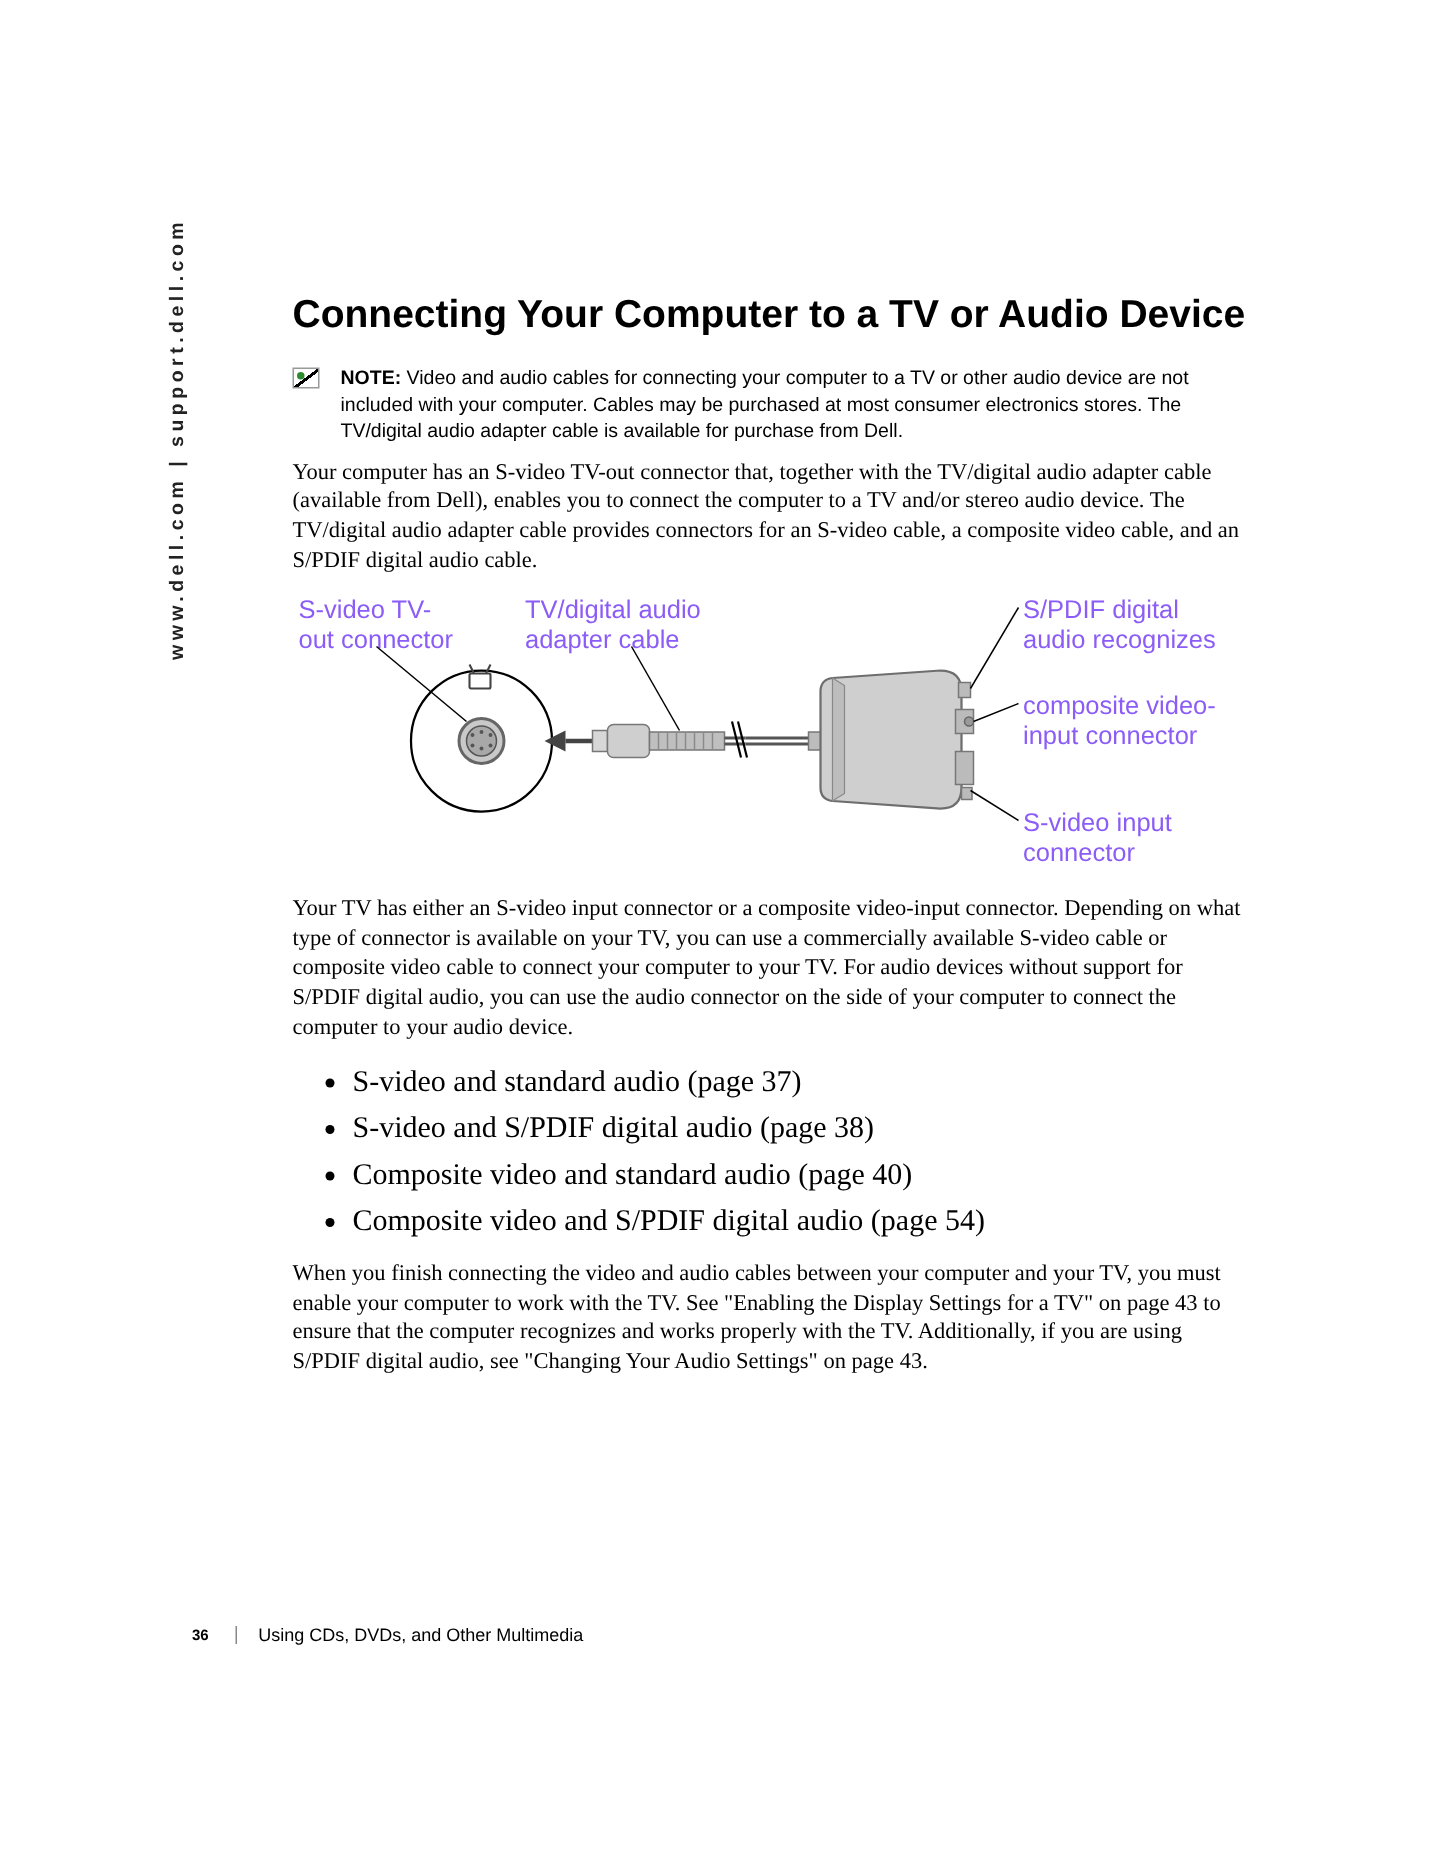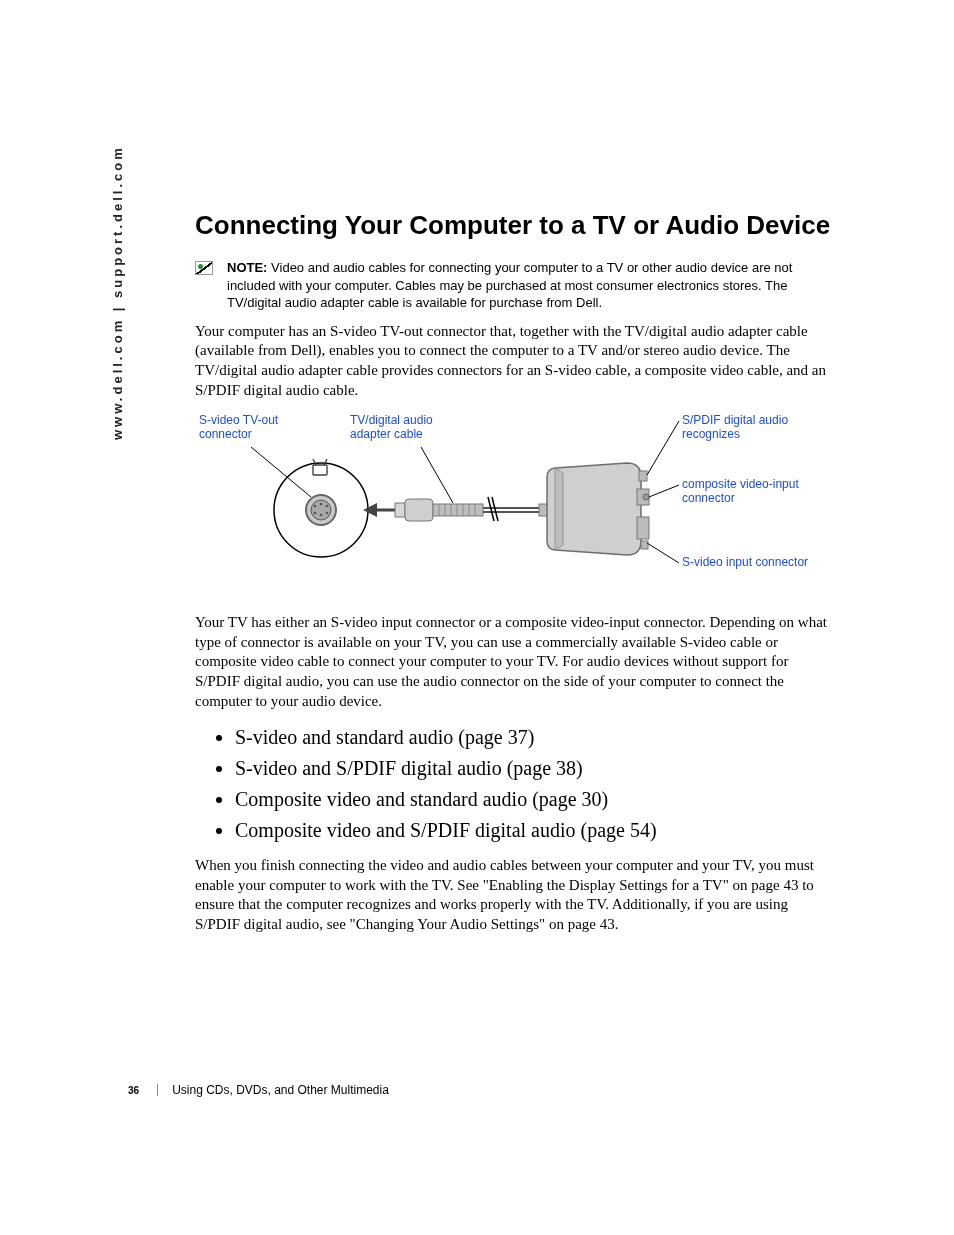--- a/index.html
+++ b/index.html
@@ -28,21 +28,21 @@
     font-family: Arial, Helvetica, sans-serif;
     font-size: 13px;
     letter-spacing: 3px;
     font-weight: bold;
     color: #222;
     white-space: nowrap;
   }
   .content {
     position: absolute;
     left: 195px;
-    top: 210px;
+    top: 194px;
     width: 640px;
   }
   h1.title {
     font-family: Arial, Helvetica, sans-serif;
     font-weight: bold;
     font-size: 26px;
     margin: 0 0 18px 0;
     letter-spacing: 0px;
   }
   .note-block {
@@ -95,23 +95,23 @@
   
   .diagram {
     position: relative;
     width: 640px;
     height: 190px;
     margin: 12px 0 8px 0;
   }
   .d-label {
     position: absolute;
     font-family: Arial, Helvetica, sans-serif;
-    font-size: 12px;
+    font-size: 17px;
     line-height: 1.2;
-    color: #1d4ed8;
+    color: #8b5cf6;
   }
   .footer {
     position: absolute;
     left: 128px;
     bottom: 138px;
     font-family: Arial, Helvetica, sans-serif;
     font-size: 12px;
     color: #000;
     display: flex;
     align-items: center;
@@ -226,21 +226,21 @@
       </svg>
     </div>
 
     <p class="body">Your TV has either an S-video input connector or a composite video-input connector. Depending on what type of connector is available on your TV, you can use a commercially available S-video cable or composite video cable to connect your computer to your TV. For audio devices without support for S/PDIF digital audio, you can use the audio connector on the side of your computer to connect the computer to your audio device.</p>
 
 
 
     <ul class="bullets">
       <li>S-video and standard audio (page 37)</li>
       <li>S-video and S/PDIF digital audio (page 38)</li>
-      <li>Composite video and standard audio (page 30)</li>
+      <li>Composite video and standard audio (page 40)</li>
       <li>Composite video and S/PDIF digital audio (page 54)</li>
     </ul>
 
     <p class="body">When you finish connecting the video and audio cables between your computer and your TV, you must enable your computer to work with the TV. See "Enabling the Display Settings for a TV" on page 43 to ensure that the computer recognizes and works properly with the TV. Additionally, if you are using S/PDIF digital audio, see "Changing Your Audio Settings" on page 43.</p>
 
   </div>
 
   <div class="footer">
     <span class="pageno">36</span>
     <span class="divider"></span>

